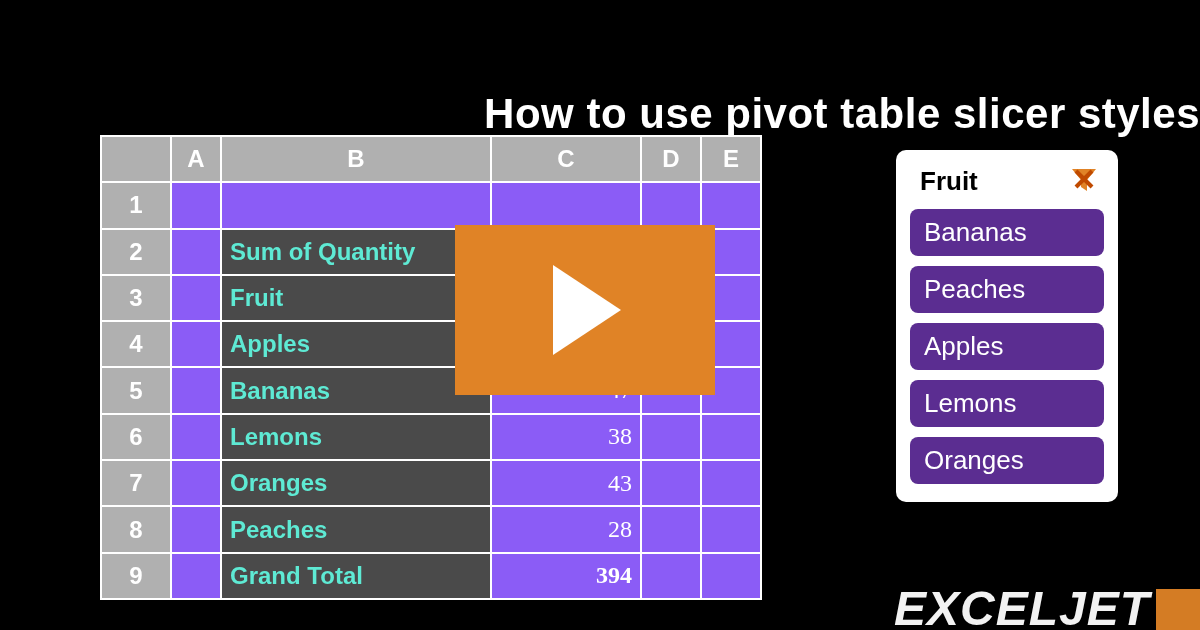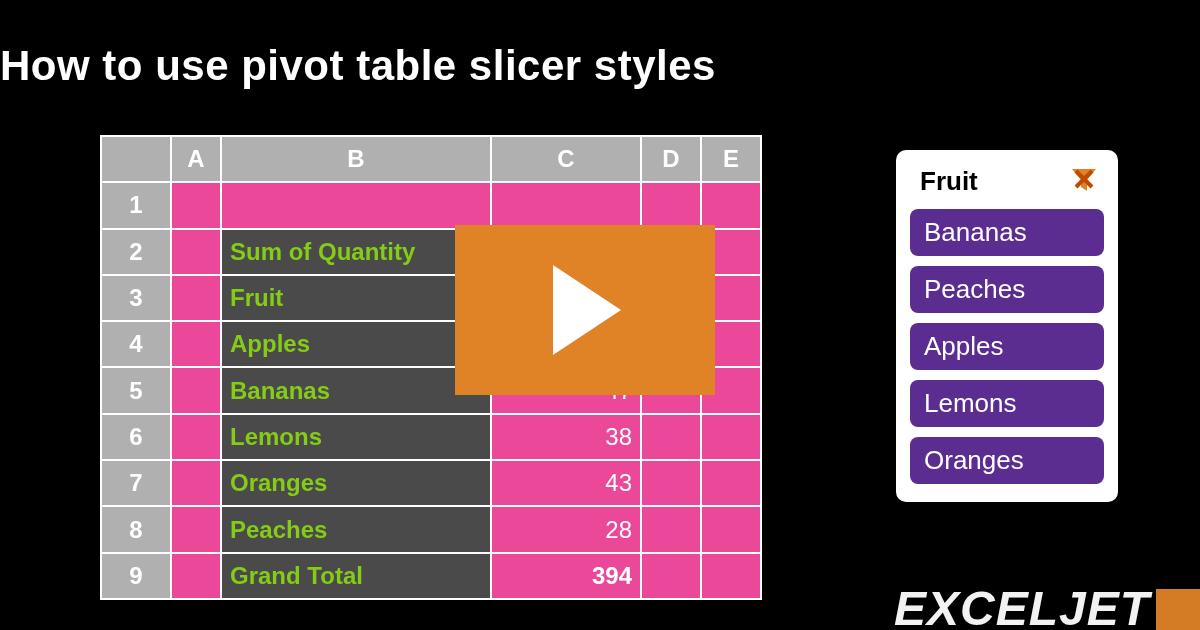--- a/index.html
+++ b/index.html
@@ -6,25 +6,26 @@
   body {
     width: 1200px;
     height: 630px;
     background: #000;
     font-family: "Segoe UI", Arial, sans-serif;
     color: #fff;
     position: relative;
     overflow: hidden;
   }
   .title {
-    text-align: left;
+    text-align: right;
     font-size: 42px;
     font-weight: 700;
     padding-top: 42px;
     letter-spacing: 0.5px;
+    margin-top: 48px;
   }
   .content {
     position: absolute;
     top: 135px;
     left: 100px;
     right: 60px;
     bottom: 30px;
     display: flex;
   }
   
@@ -38,22 +39,22 @@
     padding: 0 8px;
   }
   .corner { background:#b0b0b0; width:70px; }
   .colh { background:#b0b0b0; color:#fff; font-weight:700; text-align:center; }
   .rowh { background:#b0b0b0; color:#fff; font-weight:700; text-align:center; width:70px; }
   .colA { width:50px; }
   .colB { width:270px; }
   .colC { width:150px; }
   .colD { width:60px; }
   .colE { width:60px; }
-  .black { background:#ec4899; }
-  .gray  { background:#4a4a4a; color:#84cc16; font-weight:700; }
+  .black { background:#8b5cf6;font-family:Liberation Serif, serif; }
+  .gray  { background:#4a4a4a; color:#5eead4; font-weight:700; }
   .val   { text-align:right; }
   .crossB { position: relative; }
   .dropbtn {
     position:absolute; right:4px; top:50%; transform:translateY(-50%);
     width:24px; height:22px; background:#fff; display:flex;
     align-items:center; justify-content:center;
   }
   .dropbtn svg { display:block; }
   .qtyhdr { color:#f7b77d; font-weight:700; }
 

